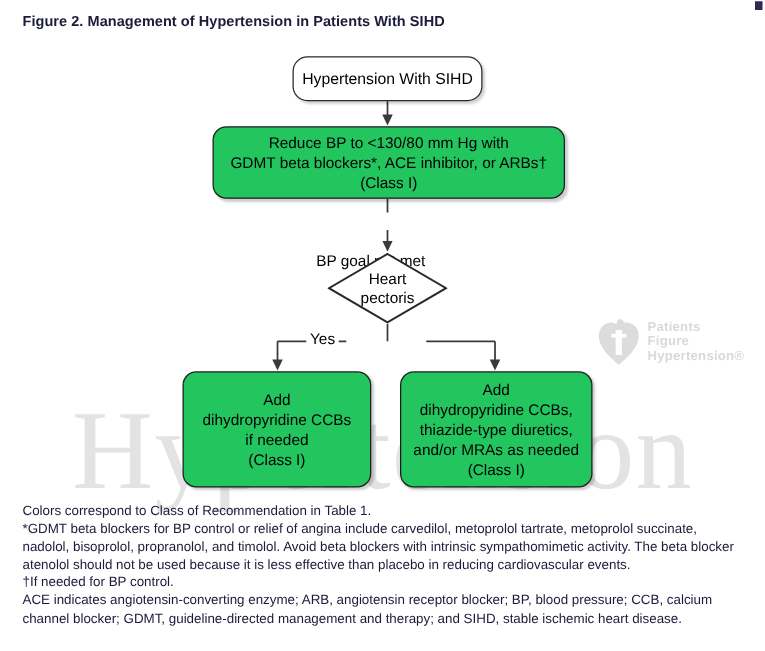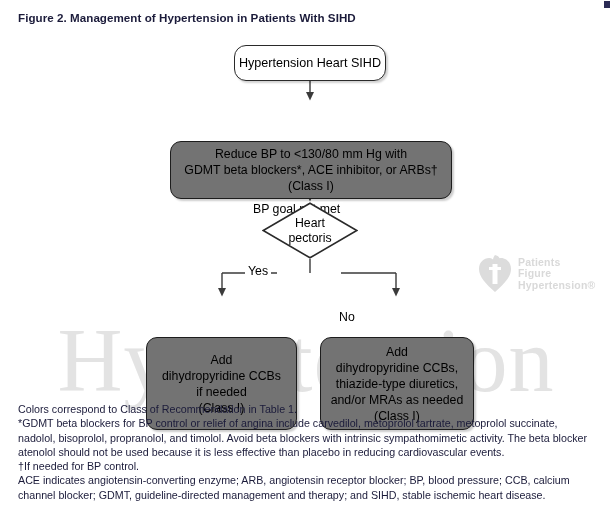--- a/index.html
+++ b/index.html
@@ -107,26 +107,25 @@
     background: #ffffff;
     border: 1.6px solid #2a2a2a;
     border-radius: 12px;
     font-size: 12.6px;
     line-height: 15px;
     box-shadow: 2px 2px 2px rgba(0,0,0,.18);
   }
 
   
   .green-box {
-    background: #737373;
+    background: #22c55e;
     border: 1.6px solid #1d1d1d;
     border-radius: 11px;
     color: #000;
     box-shadow: 2px 2px 2px rgba(0,0,0,.2);
-    margin-top: 40px;
   }
   #node-reduce-bp {
     left: 170px;
     top: 101px;
     width: 282px;
     height: 58px;
     font-size: 12.3px;
     line-height: 16px;
   }
   #node-add-ccb {
@@ -235,21 +234,21 @@
 
   <line x1="310" y1="259" x2="310" y2="273" stroke="#3a3a3a" stroke-width="1.4"></line>
   <line x1="222" y1="273" x2="277" y2="273" stroke="#3a3a3a" stroke-width="1.4"></line>
   <line x1="341" y1="273" x2="396" y2="273" stroke="#3a3a3a" stroke-width="1.4"></line>
 
   <line x1="222" y1="273" x2="222" y2="292" stroke="#3a3a3a" stroke-width="1.4" marker-end="url(#arrowhead)"></line>
   <line x1="396" y1="273" x2="396" y2="292" stroke="#3a3a3a" stroke-width="1.4" marker-end="url(#arrowhead)"></line>
 </svg>
 
 <div class="node" id="node-start">
-  <span class="node-text">Hypertension Heart SIHD</span>
+  <span class="node-text">Hypertension With SIHD</span>
 </div>
 
 <div class="node green-box" id="node-reduce-bp">
   <span class="node-text">Reduce BP to &lt;130/80 mm Hg with
 GDMT beta blockers*, ACE inhibitor, or ARBs†
 (Class I)</span>
 </div>
 
 <div class="edge-label" id="label-bp-goal">BP goal not met</div>
 

